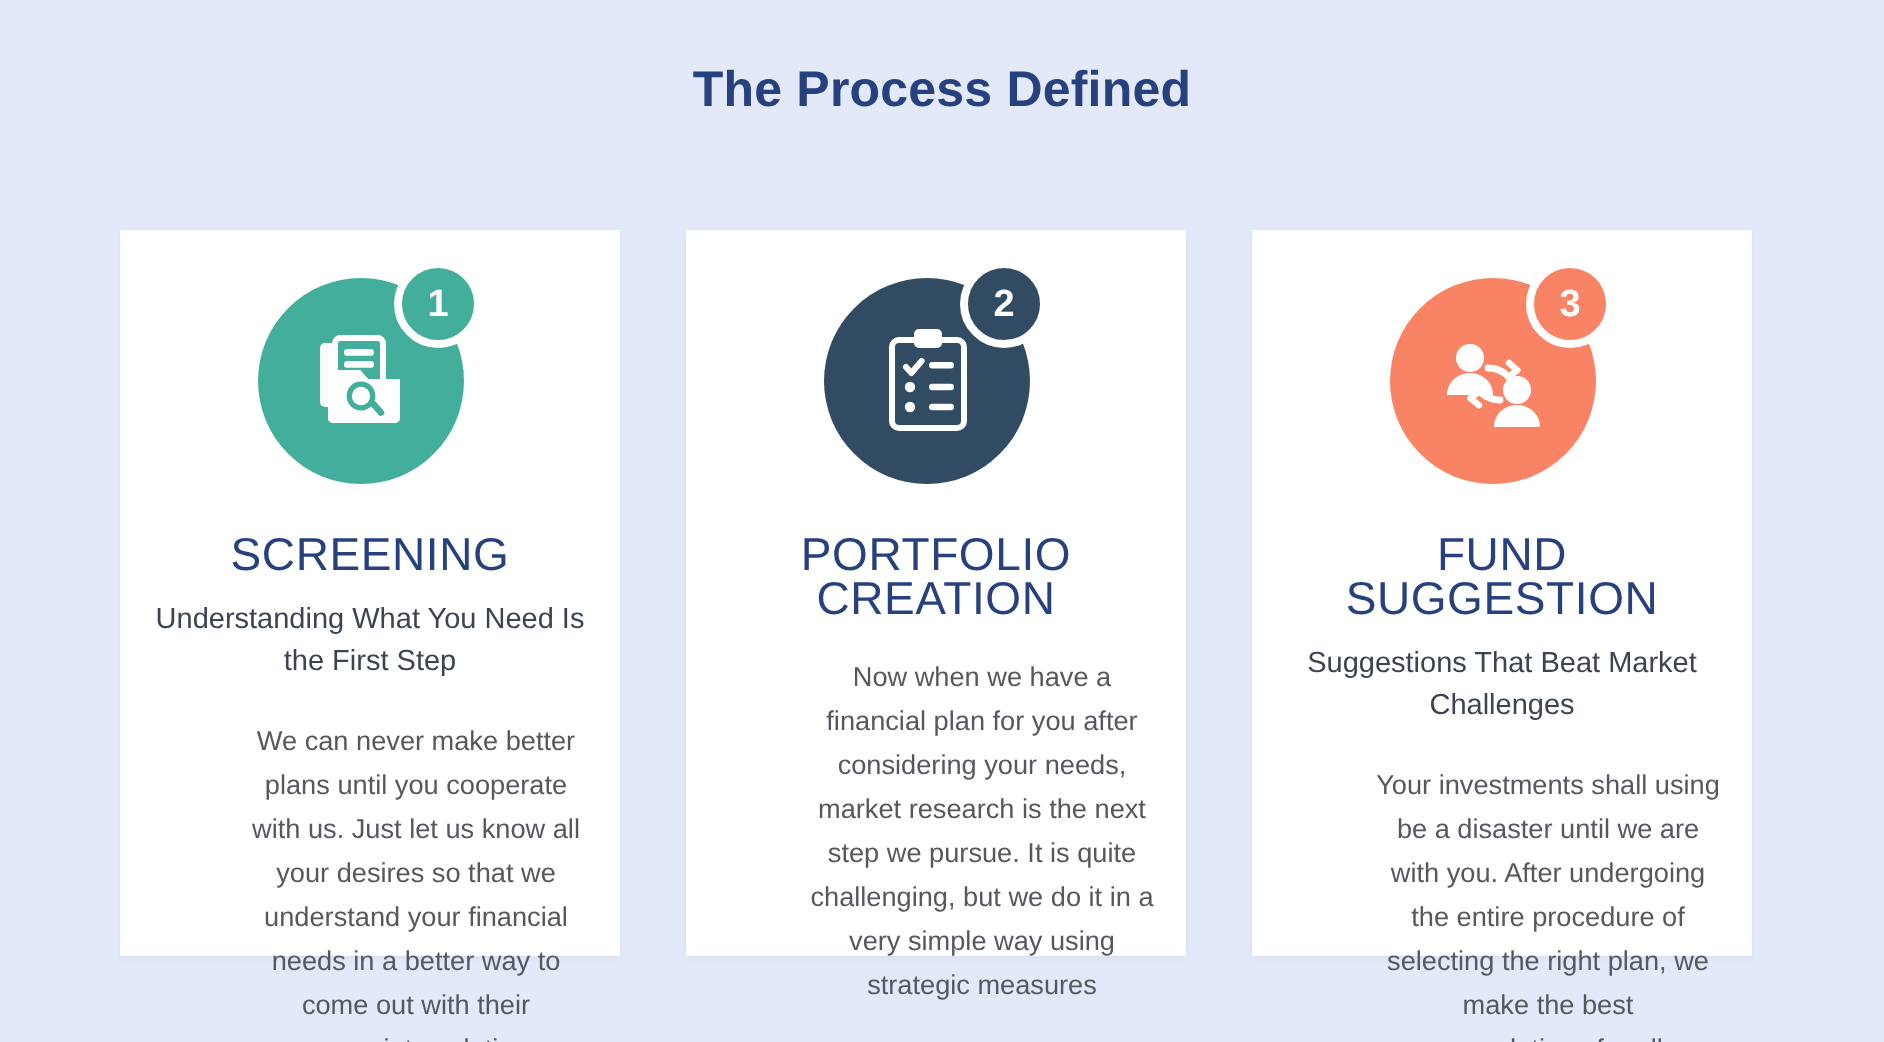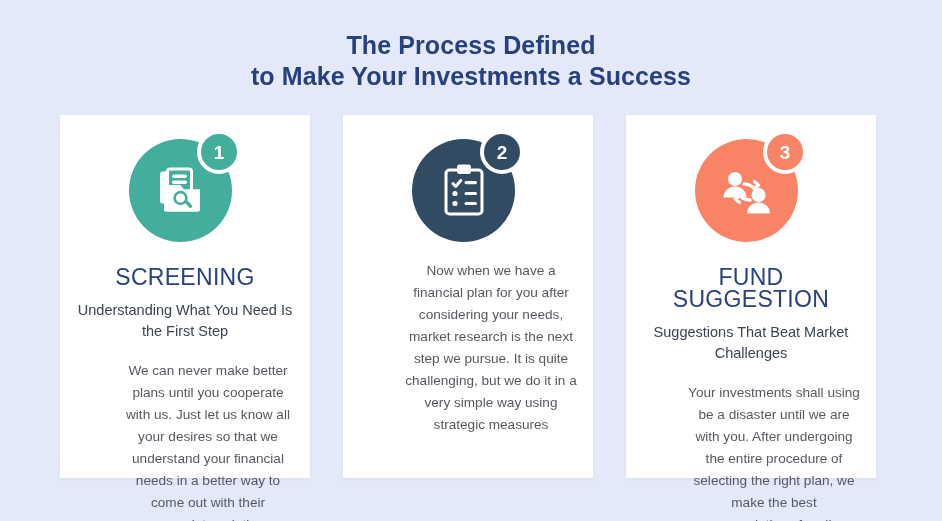--- a/index.html
+++ b/index.html
@@ -129,21 +129,20 @@
     margin-left: 46px;
   }
 </style>
 </head>
 <body>
 
 <div class="page">
 
   <h1 class="heading">
     <span class="line">The Process Defined</span>
-    <span class="line">to Make Your Investments a Success</span>
   </h1>
 
   <div class="cards">
 
     <div class="card">
       <div class="icon-wrap">
         <div class="icon-circle" style="background:#44ae9d;">
           <span>
             <svg width="56" height="56" viewBox="0 0 56 56" fill="none" aria-hidden="true">
 
@@ -190,20 +189,21 @@
               <rect x="26.5" y="28.9" width="12.5" height="3.2" rx="1.6" fill="#ffffff"></rect>
               <circle cx="17" cy="40.5" r="2.6" fill="#ffffff"></circle>
               <rect x="26.5" y="38.9" width="12.5" height="3.2" rx="1.6" fill="#ffffff"></rect>
             </svg>
           </span>
         </div>
         <div class="badge" style="background:#304b62;">
           <span>2</span>
         </div>
       </div>
+      <div class="card-title">PORTFOLIO CREATION</div>
       <div class="card-body">Now when we have a financial plan for you after considering your needs, market research is the next step we pursue. It is quite challenging, but we do it in a very simple way using strategic measures</div>
     </div>
 
     <div class="card">
       <div class="icon-wrap">
         <div class="icon-circle" style="background:#f98365;">
           <span>
             <svg width="58" height="54" viewBox="0 0 58 54" fill="none" aria-hidden="true">
 
               <path d="M26 20a14 14 0 0 1 13.5 10" stroke="#ffffff" stroke-width="3.4" stroke-linecap="round" fill="none"></path>

